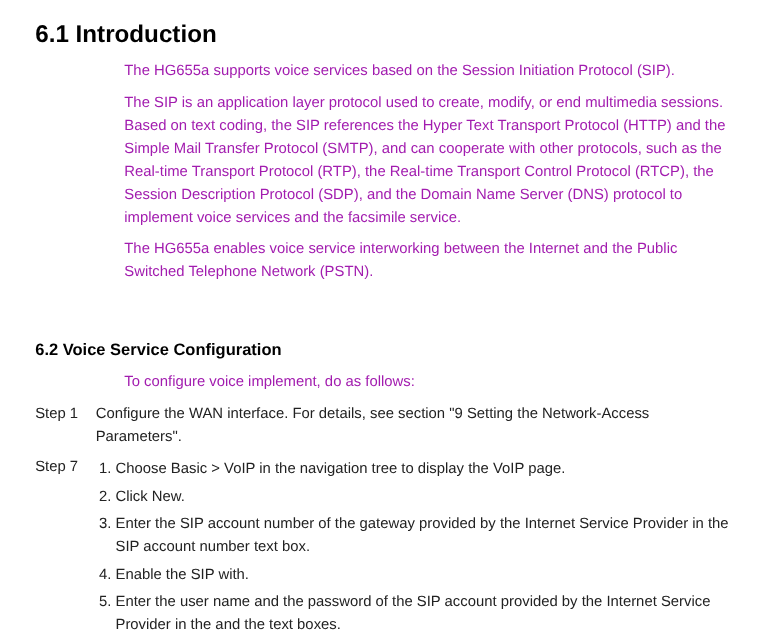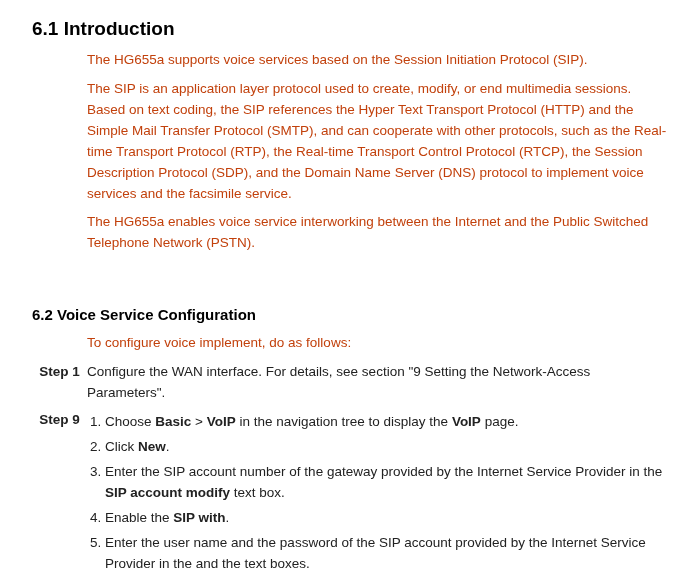--- a/index.html
+++ b/index.html
@@ -6,66 +6,65 @@
     body {
       background: #ffffff;
       font-family: Arial, "Helvetica Neue", Helvetica, sans-serif;
       font-size: 13.5px;
       color: #222;
       width: 700px;
       min-height: 580px;
       padding: 18px 32px 24px 32px;
     }
     h1.section-title {
-      font-size: 19px;
+      font-size: 22px;
       font-weight: bold;
       margin-bottom: 10px;
       color: #000;
     }
     h2.section-title {
       font-size: 15px;
       font-weight: bold;
       margin-bottom: 10px;
       color: #000;
       margin-top: 30px;
     }
     .body-para {
-      margin-left: 55px;
+      margin-left: 81px;
       margin-bottom: 8px;
       line-height: 1.55;
-      color: #c2410c;
+      color: #a21caf;
     }
     .section-gap {
       height: 14px;
     }
     .step-row {
       display: flex;
       margin-bottom: 6px;
       align-items: flex-start;
     }
     .step-label {
-      font-weight: bold;
+      font-weight: normal;
       min-width: 55px;
       line-height: 1.55;
       flex-shrink: 0;
-      text-align: center;
     }
     .step-content {
       flex: 1;
       line-height: 1.55;
     }
     .step-content ol {
       margin-left: 18px;
       margin-top: 2px;
     }
     .step-content ol li {
       margin-bottom: 4px;
       line-height: 1.55;
     }
-    b { font-weight: bold; }
+    b { font-weight: normal; }
   </style>
 </head>
 <body>
 
 <h1 class="section-title">6.1 Introduction</h1>
 
 <p class="body-para">The HG655a supports voice services based on the Session Initiation Protocol (SIP).</p>
 <p class="body-para">The SIP is an application layer protocol used to create, modify, or end multimedia sessions. Based on text coding, the SIP references the Hyper Text Transport Protocol (HTTP) and the Simple Mail Transfer Protocol (SMTP), and can cooperate with other protocols, such as the Real-time Transport Protocol (RTP), the Real-time Transport Control Protocol (RTCP), the Session Description Protocol (SDP), and the Domain Name Server (DNS) protocol to implement voice services and the facsimile service.</p>
 <p class="body-para">The HG655a enables voice service interworking between the Internet and the Public Switched Telephone Network (PSTN).</p>
 
@@ -74,31 +73,31 @@
 <h2 class="section-title">6.2 Voice Service Configuration</h2>
 
 <p class="body-para">To configure voice implement, do as follows:</p>
 
 <div class="step-row">
   <span class="step-label">Step 1</span>
   <span class="step-content">Configure the WAN interface. For details, see section "9 Setting the Network-Access Parameters".</span>
 </div>
 
 <div class="step-row">
-  <span class="step-label">Step 9</span>
+  <span class="step-label">Step 7</span>
   <div class="step-content">
     <ol>
       <li>
         Choose <b>Basic</b> &gt; <b>VoIP</b> in the navigation tree to display the <b>VoIP</b> page.
       </li>
       <li>
         Click <b>New</b>.
       </li>
       <li>
-        Enter the SIP account number of the gateway provided by the Internet Service Provider in the <b>SIP account modify</b> text box.
+        Enter the SIP account number of the gateway provided by the Internet Service Provider in the <b>SIP account number</b> text box.
       </li>
       <li>
         Enable the <b>SIP with</b>.
       </li>
       <li>
         Enter the user name and the password of the SIP account provided by the Internet Service Provider in the  and the  text boxes.
       </li>
 
     </ol>
   </div>

